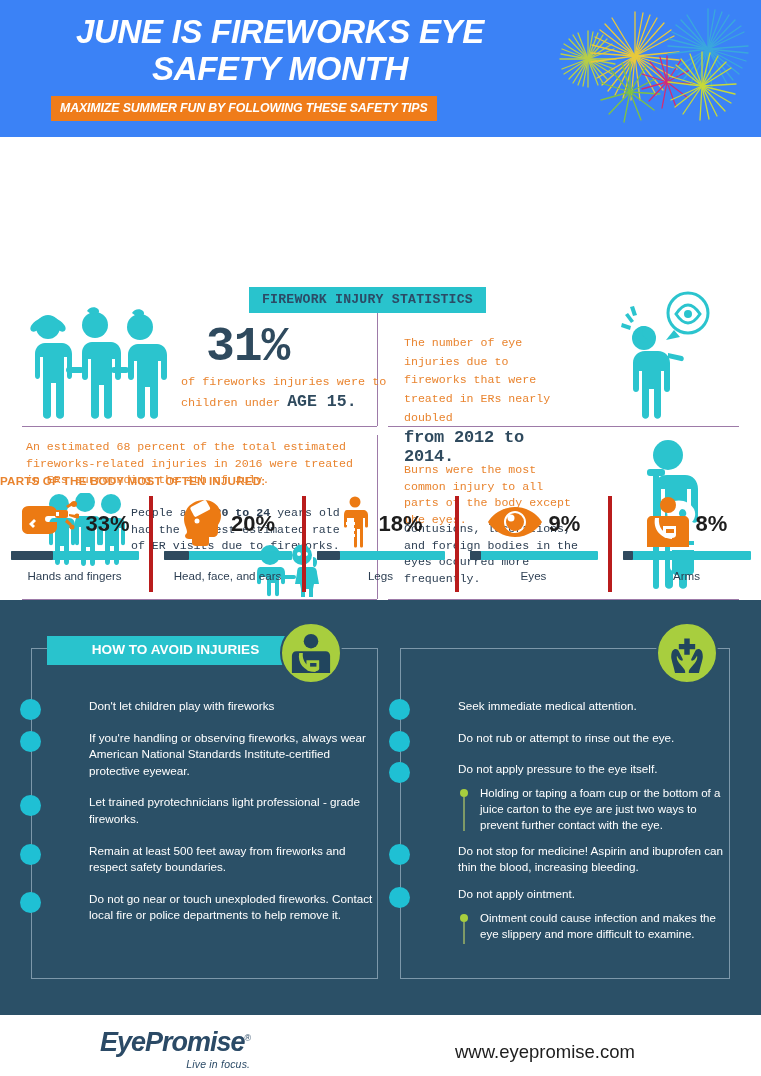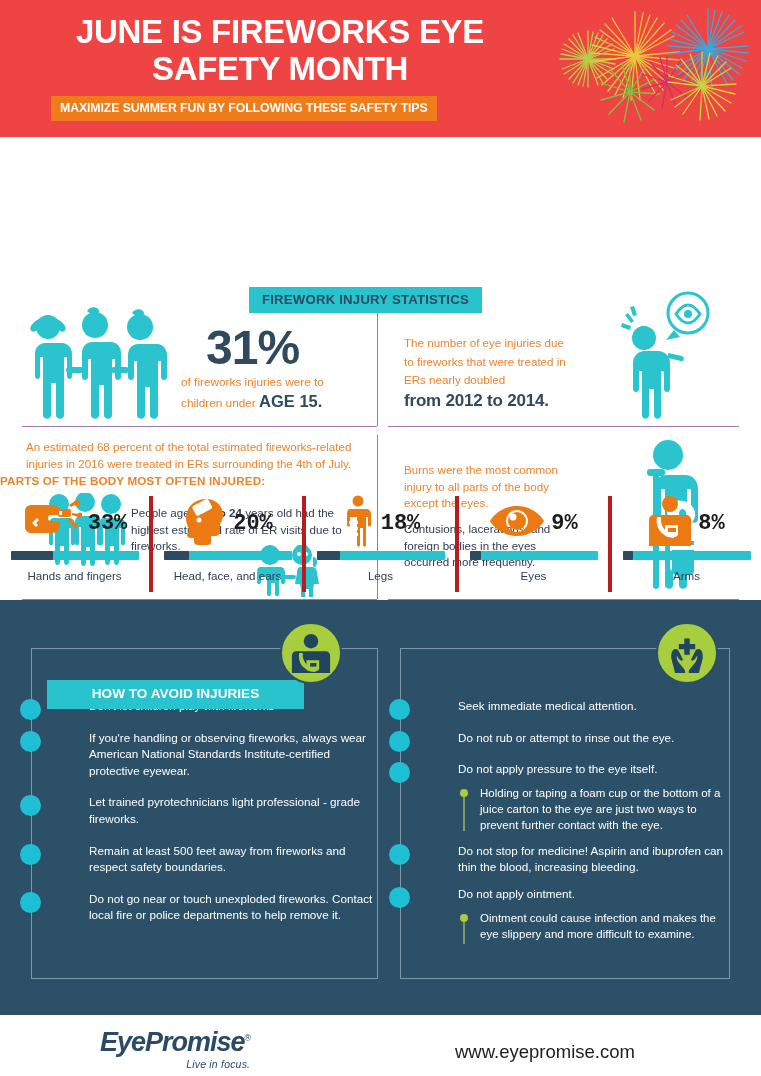--- a/index.html
+++ b/index.html
@@ -5,39 +5,41 @@
   * { margin:0; padding:0; box-sizing:border-box; }
   body {
     width:761px; height:1076px; overflow:hidden;
     font-family:"Liberation Sans", sans-serif;
     background:#ffffff; position:relative;
   }
 
   
   .header{
     position:relative; width:761px; height:137px;
-    background:#ef4444;
+    background:#3b82f6;
+    font-style:italic;
   }
   .header-title{
     position:absolute; left:40px; top:14px; width:480px;
     color:#ffffff; font-size:33px; font-weight:bold; line-height:1.12;
     text-align:center; letter-spacing:-0.3px;
   }
   .header-ribbon{
     position:absolute; left:51px; top:96px;
     background:#ef7c1a; color:#ffffff;
     font-size:12.3px; font-weight:bold; letter-spacing:-0.1px;
     padding:5px 9px 6px 9px; white-space:nowrap;
   }
   .fireworks{ position:absolute; left:530px; top:4px; }
 
   
   .stats{
     position:relative; width:610px; height:463px;
     background:#ffffff;
+    font-family:Liberation Mono, monospace;
   }
   .stats-title{
     position:absolute; left:249px; top:150px;
     background:#29c3cd; color:#2c4b66;
     font-size:13.2px; font-weight:bold; letter-spacing:0.2px;
     padding:5px 13px 6px 13px;
   }
 
   
   .divider{ position:absolute; background:#9d7aa8; }
@@ -81,21 +83,21 @@
   }
   .parts-row{
     position:absolute; left:0; top:496px; width:761px; height:96px;
     display:flex;
   }
   .part{
     flex:1; position:relative; display:flex; flex-direction:column;
     align-items:center; padding:0 6px;
   }
   .part + .part{ border-left:4px solid #b91c1c; }
-  .part-top{ height:55px; display:flex; align-items:center; justify-content:center; gap:6px; width:100%;font-family:Liberation Mono, monospace; }
+  .part-top{ height:55px; display:flex; align-items:center; justify-content:center; gap:6px; width:100%; }
   .part-pct{ font-size:22px; font-weight:bold; color:#1d1d1d; }
   .bar{
     width:128px; height:9px; background:#29c3cd; position:relative; border-radius:1px;
   }
   .bar-fill{ position:absolute; left:0; top:0; height:9px; background:#2f4a5e; border-radius:1px; }
   .part-label{ margin-top:9px; font-size:11.6px; color:#2c3e52; }
 
   
   .tips{
     position:absolute; left:0; top:600px; width:761px; height:415px;
@@ -104,21 +106,21 @@
   .tip-col{ position:absolute; top:36px; }
   .tip-col.left{ left:31px; width:347px; height:343px; }
   .tip-col.right{ left:400px; width:330px; height:343px; }
   .tip-box{
     position:absolute; left:0; top:12px; right:0; bottom:0;
     border:1px solid #7d98aa;
   }
   .tip-head{
     position:absolute; top:0; background:#29c3cd; color:#ffffff;
     font-size:13.6px; font-weight:bold; text-align:center;
-    padding:6px 0 7px 0; line-height:1.2; z-index:3;margin-top:44px;
+    padding:6px 0 7px 0; line-height:1.2; z-index:3;
   }
   .tip-head.left{ left:16px; width:257px; }
   .tip-head.right{ left:14px; width:275px; }
   .tip-badge{
     position:absolute; top:-14px; width:62px; height:62px;
     border-radius:50%; background:#a8ce3e; border:2px solid #2b5067;
     display:flex; align-items:center; justify-content:center; z-index:4;
   }
   .tip-badge.left{ left:249px; }
   .tip-badge.right{ left:256px; }

